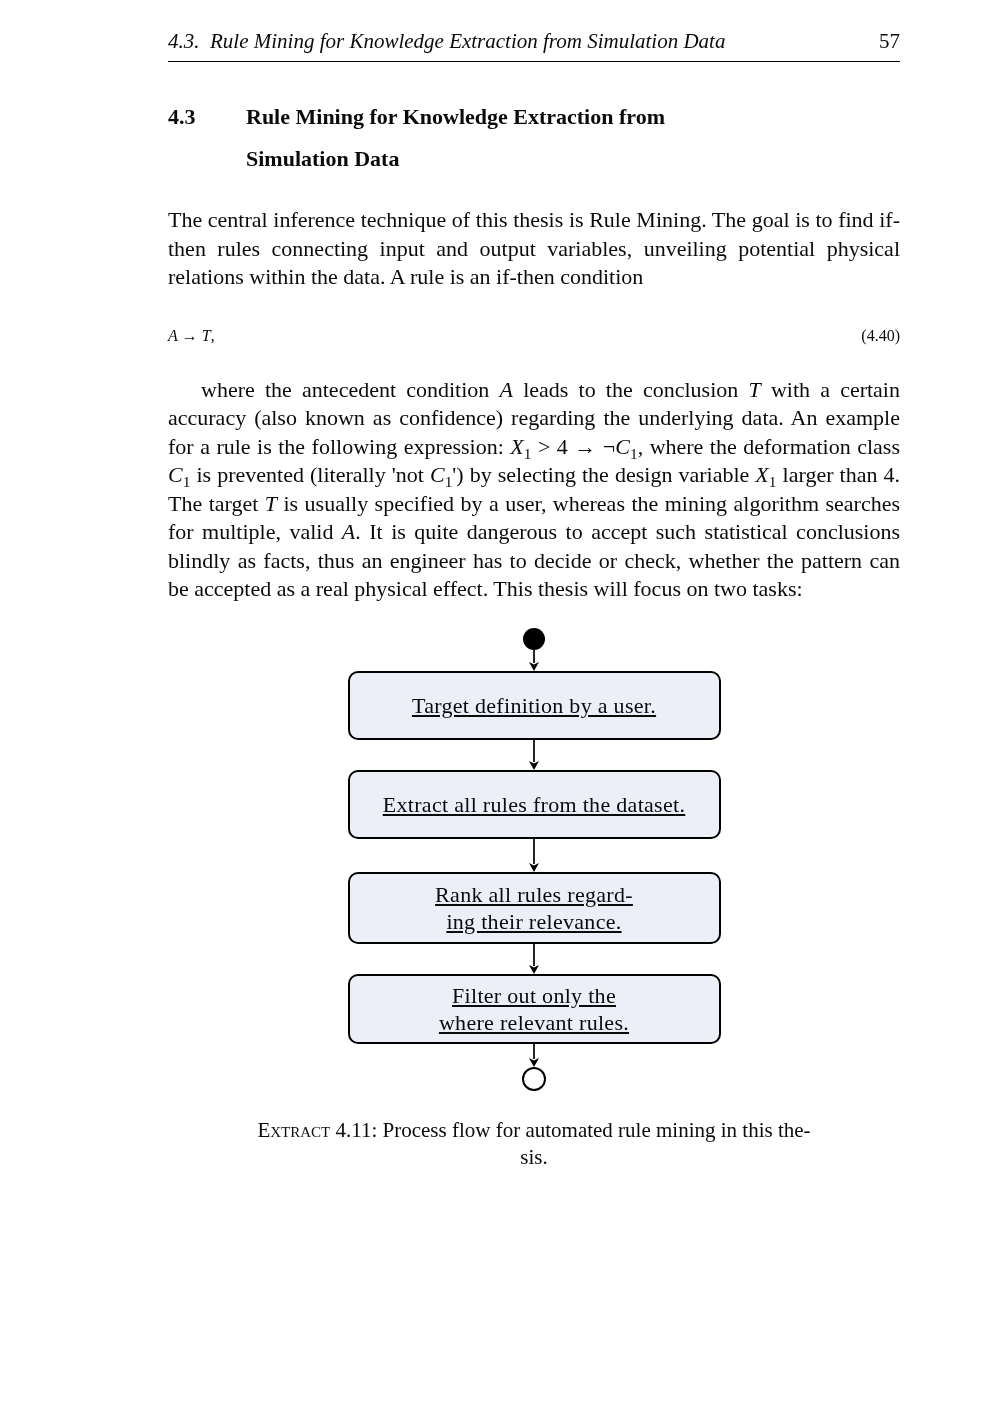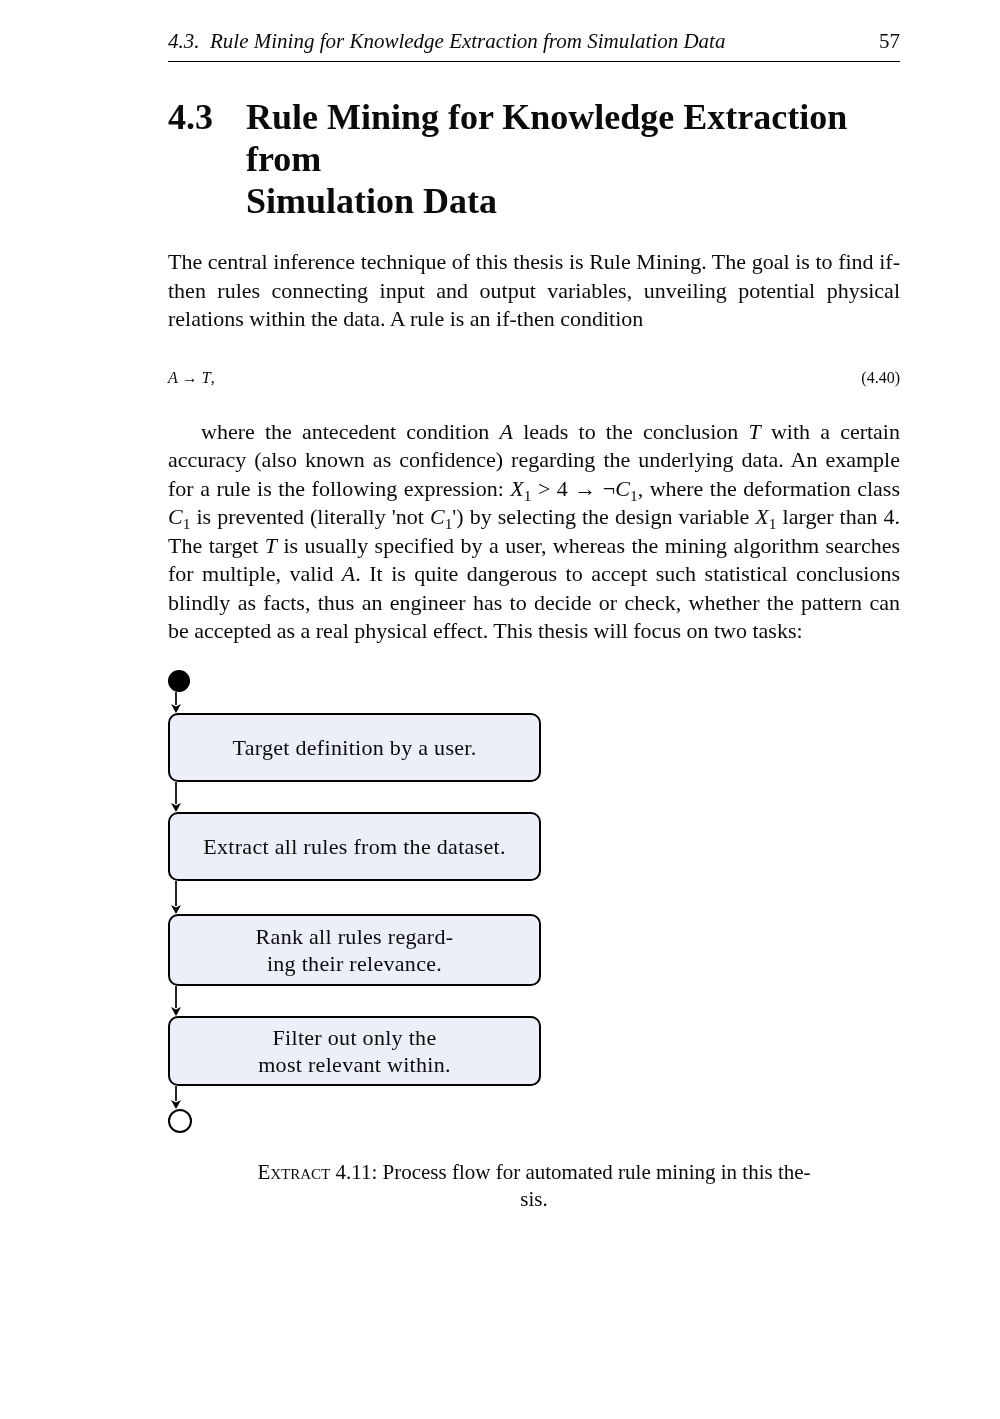--- a/index.html
+++ b/index.html
@@ -39,21 +39,21 @@
   .header-rule {
     border: none;
     border-top: 1.6px solid #000;
     margin: 8px 0 0 0;
   }
   
   .section-heading {
     display: flex;
     margin-top: 34px;
     font-weight: bold;
-    font-size: 36px;
+    font-size: 22px;
     line-height: 42px;
   }
   .sec-num {
     width: 78px;
     flex-shrink: 0;
   }
   .sec-title {
     white-space: pre-line;
   }
   
@@ -80,21 +80,23 @@
   }
   .eq-number {
     position: absolute;
     right: 0;
     top: 0;
   }
   
   .flow {
     display: flex;
     flex-direction: column;
+    align-items: center;
     margin-top: 24px;
+    text-decoration: underline;
   }
   .flow-start {
     width: 22px;
     height: 22px;
     background: #000;
     border-radius: 50%;
   }
   .flow-end {
     width: 24px;
     height: 24px;
@@ -186,21 +188,21 @@
 
     <div class="flow-box h72" style="background-color: rgb(236, 238, 248);">Rank all rules regard-
 ing their relevance.</div>
 
     <svg class="flow-arrow" width="16" height="30" viewBox="0 0 16 30">
       <line x1="8" y1="0" x2="8" y2="22" stroke="#000" stroke-width="1.7"></line>
       <path d="M3 21 L8 30 L13 21 L8 23.5 Z" fill="#000"></path>
     </svg>
 
     <div class="flow-box h70" style="background-color: rgb(236, 238, 248);">Filter out only the
-most relevant within.</div>
+where relevant rules.</div>
 
     <svg class="flow-arrow" width="16" height="23" viewBox="0 0 16 23">
       <line x1="8" y1="0" x2="8" y2="15" stroke="#000" stroke-width="1.7"></line>
       <path d="M3 14 L8 23 L13 14 L8 16.5 Z" fill="#000"></path>
     </svg>
 
     <div class="flow-end"></div>
   </div>
 
   <div class="caption">

